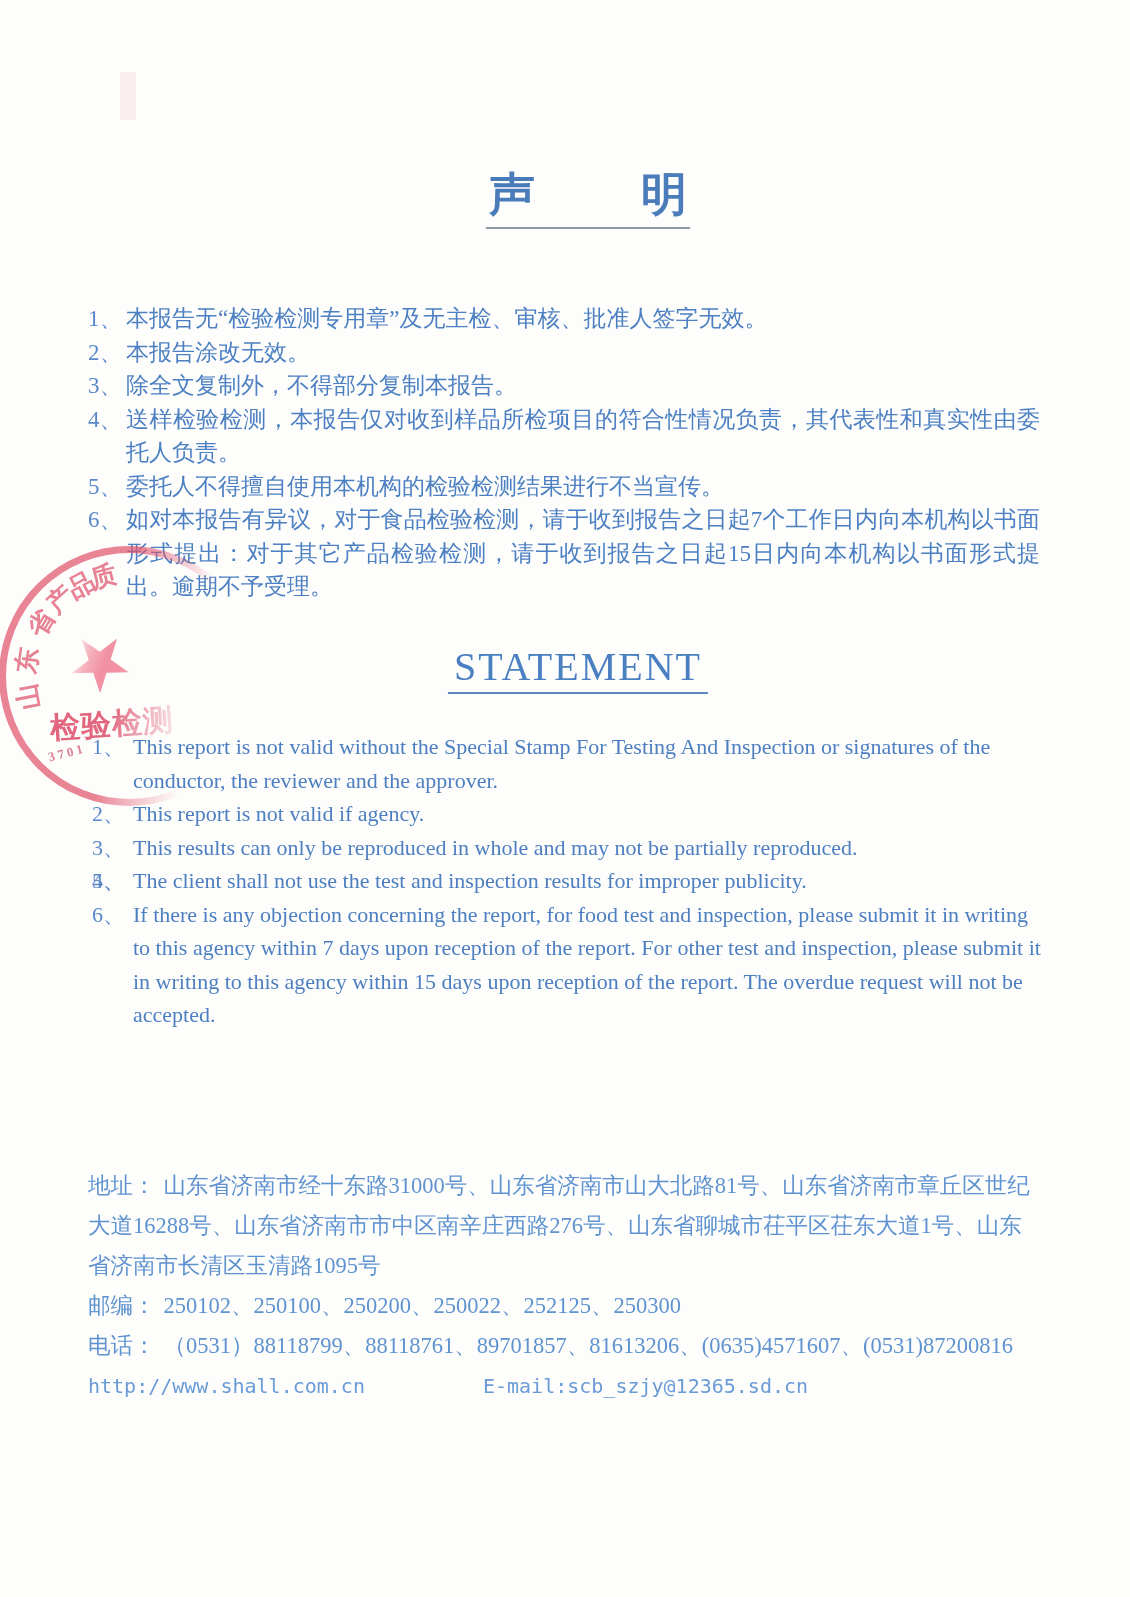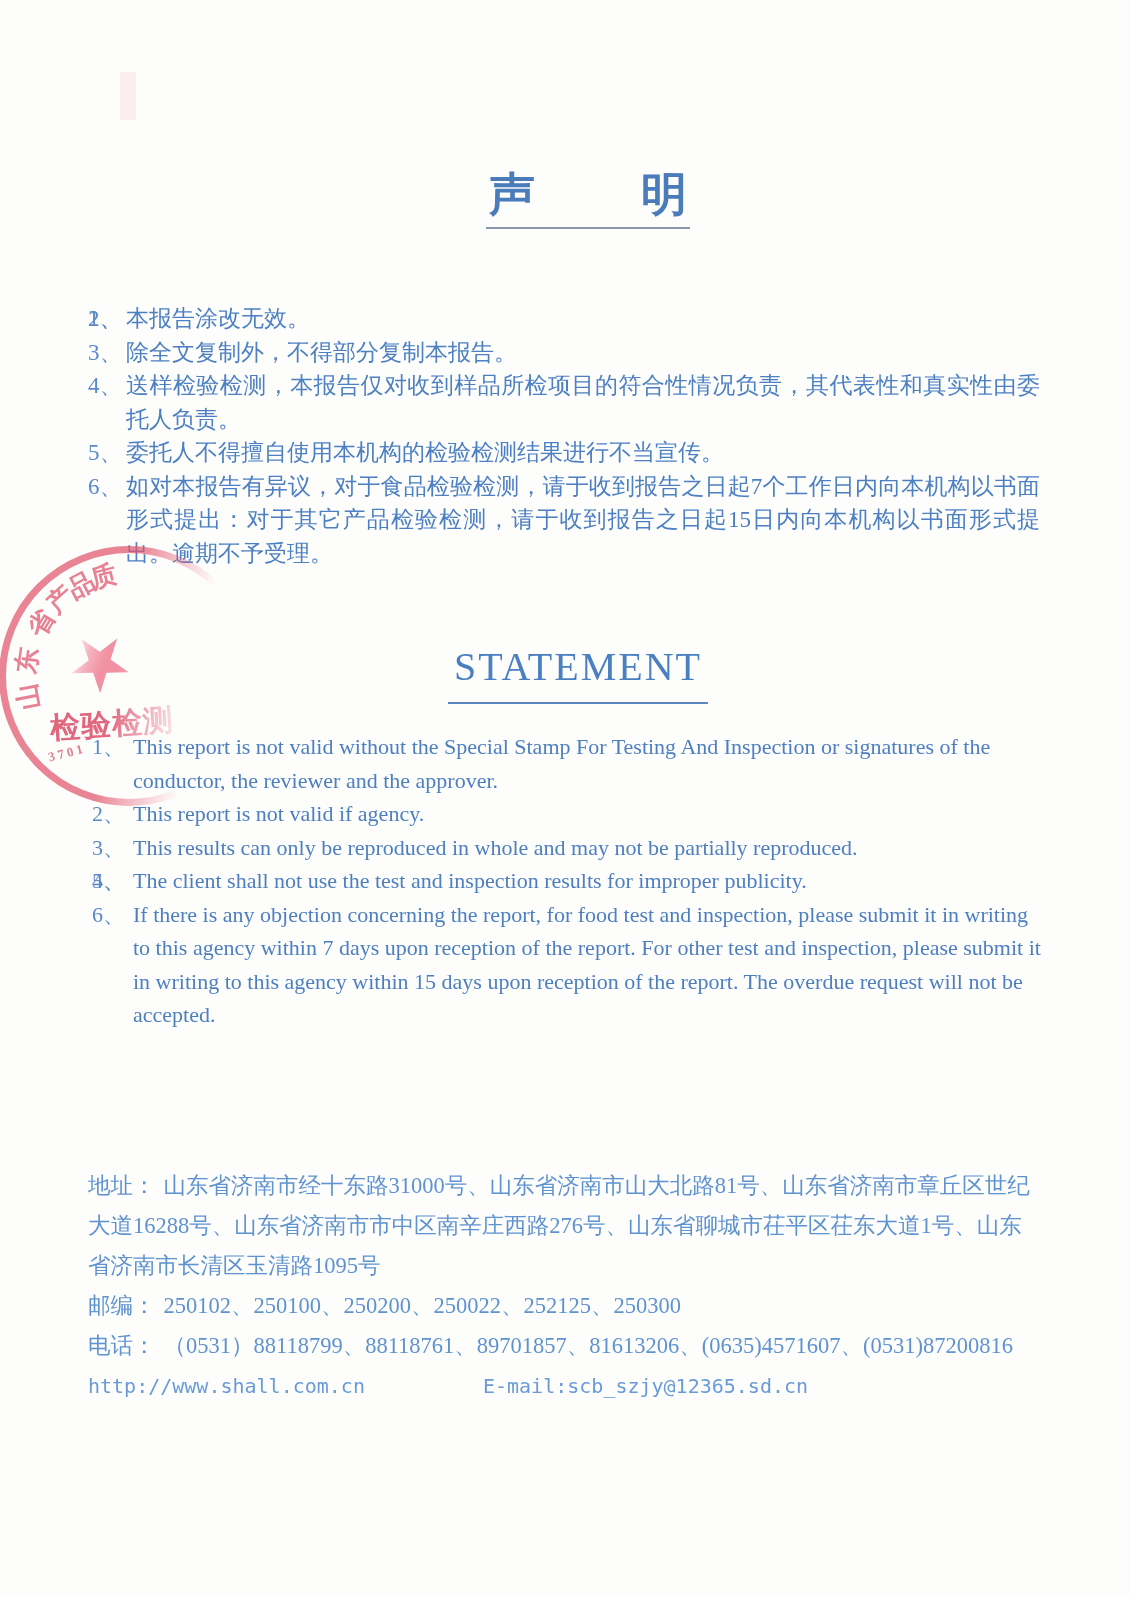--- a/index.html
+++ b/index.html
@@ -26,21 +26,21 @@
     margin:0;padding:0;list-style:none;
     font-size:23px;line-height:33.5px;color:#4d80c2;
     text-align:justify;
   }
   .cn-list li{position:relative;padding-left:38px;margin:0;}
   .cn-list .num{position:absolute;left:0;top:0;color:#5b88c8;}
   
   .title-en{
     position:absolute;top:644px;left:578px;transform:translateX(-50%);
     font-size:40px;color:#4a7fc2;letter-spacing:2px;
-    padding:0 6px 12px 6px;border-bottom:2px solid #5b87c0;
+    padding:0 6px 2px 6px;border-bottom:2px solid #5b87c0;
     line-height:1.15;white-space:nowrap;
   }
   
   .en-list{
     position:absolute;top:730px;left:88px;width:958px;
     margin:0;padding:0;list-style:none;
     font-size:22px;line-height:33.5px;color:#4d7fc0;
     text-align:left;
   }
   .en-list li{position:relative;padding-left:45px;margin:0;}
@@ -113,20 +113,21 @@
   <div class="smudge"></div>
 
   <div class="title-cn">
     <span>声</span>
     <span>明</span>
   </div>
 
   <ul class="cn-list">
     <li>
       <span class="num">1、</span>
+      <span class="txt">本报告无“检验检测专用章”及无主检、审核、批准人签字无效。</span>
     </li>
     <li>
       <span class="num">2、</span>
       <span class="txt">本报告涂改无效。</span>
     </li>
     <li>
       <span class="num">3、</span>
       <span class="txt">除全文复制外，不得部分复制本报告。</span>
     </li>
     <li>

